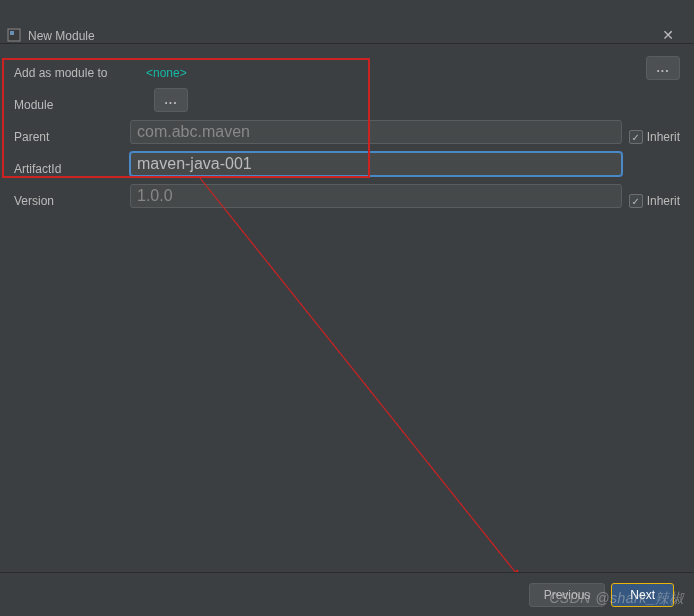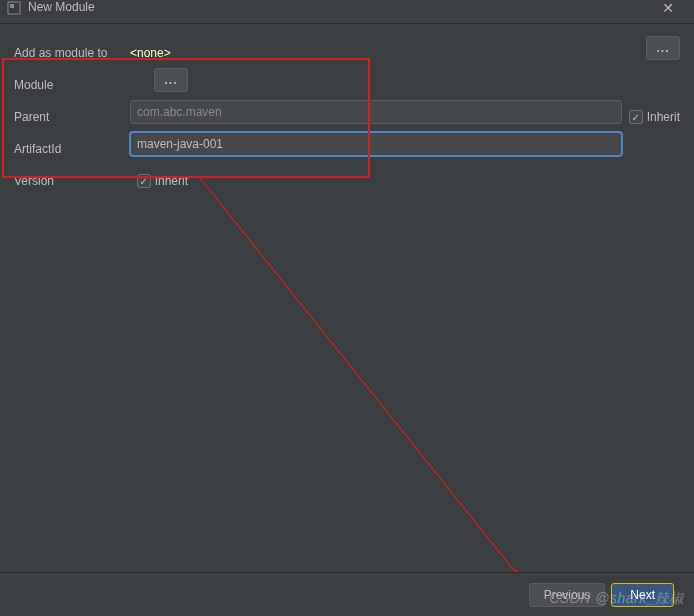--- a/index.html
+++ b/index.html
@@ -7,25 +7,25 @@
       width: 694px;
       height: 616px;
       background: #3c3f41;
       font-family: "Segoe UI", Arial, sans-serif;
       font-size: 12px;
       color: #bbbbbb;
       position: relative;
       overflow: hidden;
     }
     .titlebar {
-      height: 24px;
+      height: 44px;
       background: #3c3f41;
       border-bottom: 1px solid #2b2b2b;
       display: flex;
-      align-items: flex-start;
+      align-items: flex-end;
       padding: 0 6px;
     }
     .titlebar .app-icon {
       width: 16px; height: 16px;
       margin-right: 6px;
       display: inline-flex;
       align-items: center;
       justify-content: center;
     }
     .titlebar .title { color: #bbbbbb; flex: 1; }
@@ -57,21 +57,22 @@
     }
     .right-col {
       width: 62px;
       display: flex;
       align-items: center;
       justify-content: flex-end;
       padding-right: 4px;
       gap: 4px;
     }
     .none-val {
-      color: #fef9c3;
+      color: #14b8a6;
+      margin-left: 16px;
     }
     .ellipsis-btn {
       width: 34px;
       height: 24px;
       background: #4c5052;
       border: 1px solid #5a5d5f;
       border-radius: 3px;
       color: #bbbbbb;
       display: flex;
       align-items: center;
@@ -81,21 +82,21 @@
       letter-spacing: 1px;
     }
     .text-input {
       width: 100%;
       height: 24px;
       background: #45494a;
       border: 1px solid #5a5d5f;
       border-radius: 3px;
       color: #bbbbbb;
       padding: 0 6px;
-      font-size: 12px;
+      font-size: 16px;
       outline: none;
     }
     .text-input.readonly {
       color: #888;
     }
     .text-input.focused {
       border: 1px solid #4a88c7;
       box-shadow: 0 0 0 1px #4a88c7;
     }
     .checkbox {
@@ -223,20 +224,23 @@
   <div class="form-row">
     <div class="label-col">ArtifactId</div>
     <div class="mid-col">
       <input class="text-input focused" value="maven-java-001" style="">
     </div>
     <div class="right-col"></div>
   </div>
 
   <div class="form-row">
     <div class="label-col">Version</div>
+    <div class="mid-col">
+      <input class="text-input readonly" readonly="" value="1.0.0" style="">
+    </div>
     <div class="right-col">
       <label class="checkbox">
         <span class="box">✓</span>
         <span>Inherit</span>
       </label>
     </div>
   </div>
 </div>
 
 <div class="red-box main"></div>

